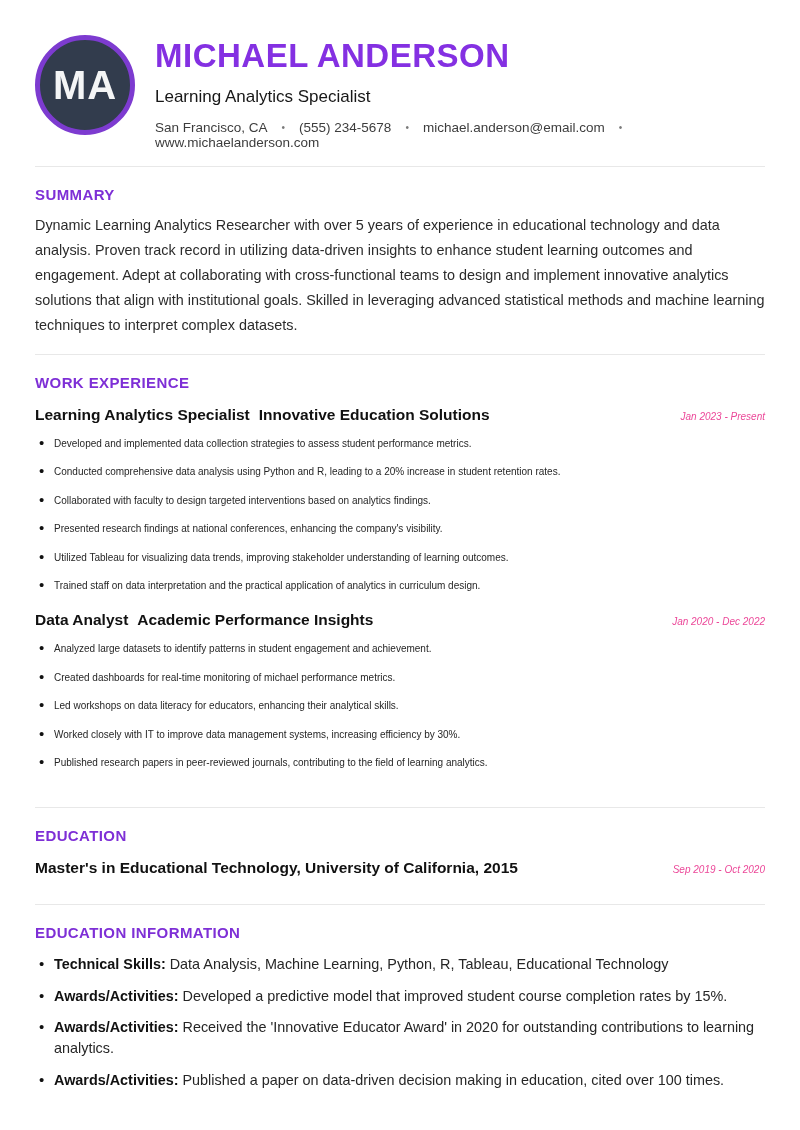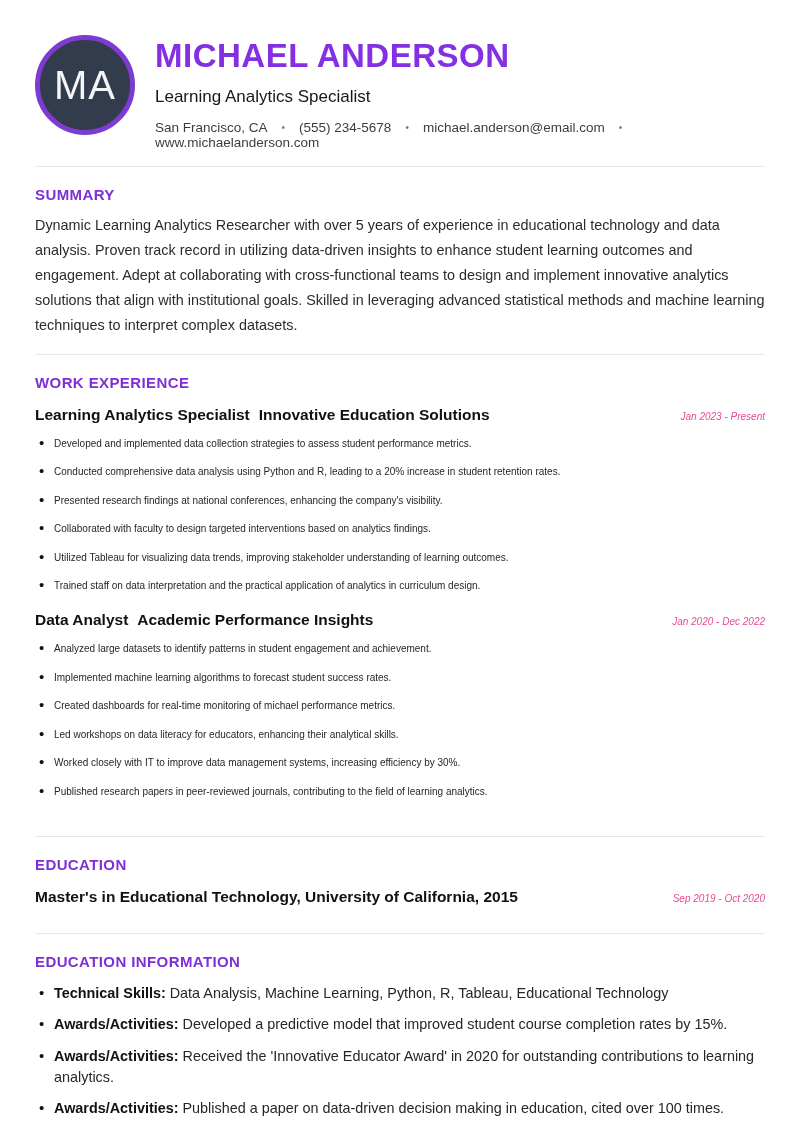--- a/index.html
+++ b/index.html
@@ -9,21 +9,21 @@
     width: 800px; height: 1130px; margin: 0 auto; background: #ffffff;
     padding: 33px 35px 0 35px; overflow: hidden; position: relative;
   }
 
   
   .header { display: flex; align-items: flex-start; }
   .avatar {
     width: 100px; height: 100px; border-radius: 50%;
     background: #323c4d; border: 5px solid #7d3bd0;
     display: flex; align-items: center; justify-content: center;
-    flex: 0 0 auto; margin-top: 2px;
+    flex: 0 0 auto; margin-top: 2px; font-weight: bold;
   }
   .avatar-initials { color: #f4f5f6; font-size: 40px; letter-spacing: 1px; }
   .header-text { margin-left: 20px; padding-top: 6px; }
   .name {
     color: #8430e2; font-size: 33px; font-weight: bold; letter-spacing: 0.5px;
     line-height: 1.05;
   }
   .job-title { color: #171717; font-size: 17px; margin-top: 13px; }
   .contact-line { margin-top: 13px; font-size: 13.5px; color: #3d3d3d; display: flex; align-items: center; flex-wrap: wrap; }
   .contact-item { white-space: nowrap; }
@@ -105,34 +105,33 @@
     <div class="section-heading">WORK EXPERIENCE</div>
     <div id="jobs">
         <div class="job">
           <div class="entry-header">
             <span class="entry-titles"><span class="entry-title">Learning Analytics Specialist</span><span class="entry-company">Innovative Education Solutions</span></span>
             <span class="entry-dates">Jan 2023 - Present</span>
           </div>
           <ul class="bullets">
             <li>Developed and implemented data collection strategies to assess student performance metrics.</li>
             <li>Conducted comprehensive data analysis using Python and R, leading to a 20% increase in student retention rates.</li>
+            <li>Collaborated with faculty to design targeted interventions based on analytics findings.</li>
             <li>Presented research findings at national conferences, enhancing the company's visibility.</li>
-            <li>Collaborated with faculty to design targeted interventions based on analytics findings.</li>
             <li>Utilized Tableau for visualizing data trends, improving stakeholder understanding of learning outcomes.</li>
             <li>Trained staff on data interpretation and the practical application of analytics in curriculum design.</li>
           </ul>
         </div>
         <div class="job">
           <div class="entry-header">
             <span class="entry-titles"><span class="entry-title">Data Analyst</span><span class="entry-company">Academic Performance Insights</span></span>
             <span class="entry-dates">Jan 2020 - Dec 2022</span>
           </div>
           <ul class="bullets">
             <li>Analyzed large datasets to identify patterns in student engagement and achievement.</li>
-            <li>Implemented machine learning algorithms to forecast student success rates.</li>
             <li>Created dashboards for real-time monitoring of michael performance metrics.</li>
             <li>Led workshops on data literacy for educators, enhancing their analytical skills.</li>
             <li>Worked closely with IT to improve data management systems, increasing efficiency by 30%.</li>
             <li>Published research papers in peer-reviewed journals, contributing to the field of learning analytics.</li>
           </ul>
         </div>
       </div>
   </div>
 
   <hr class="divider edu-gap">

